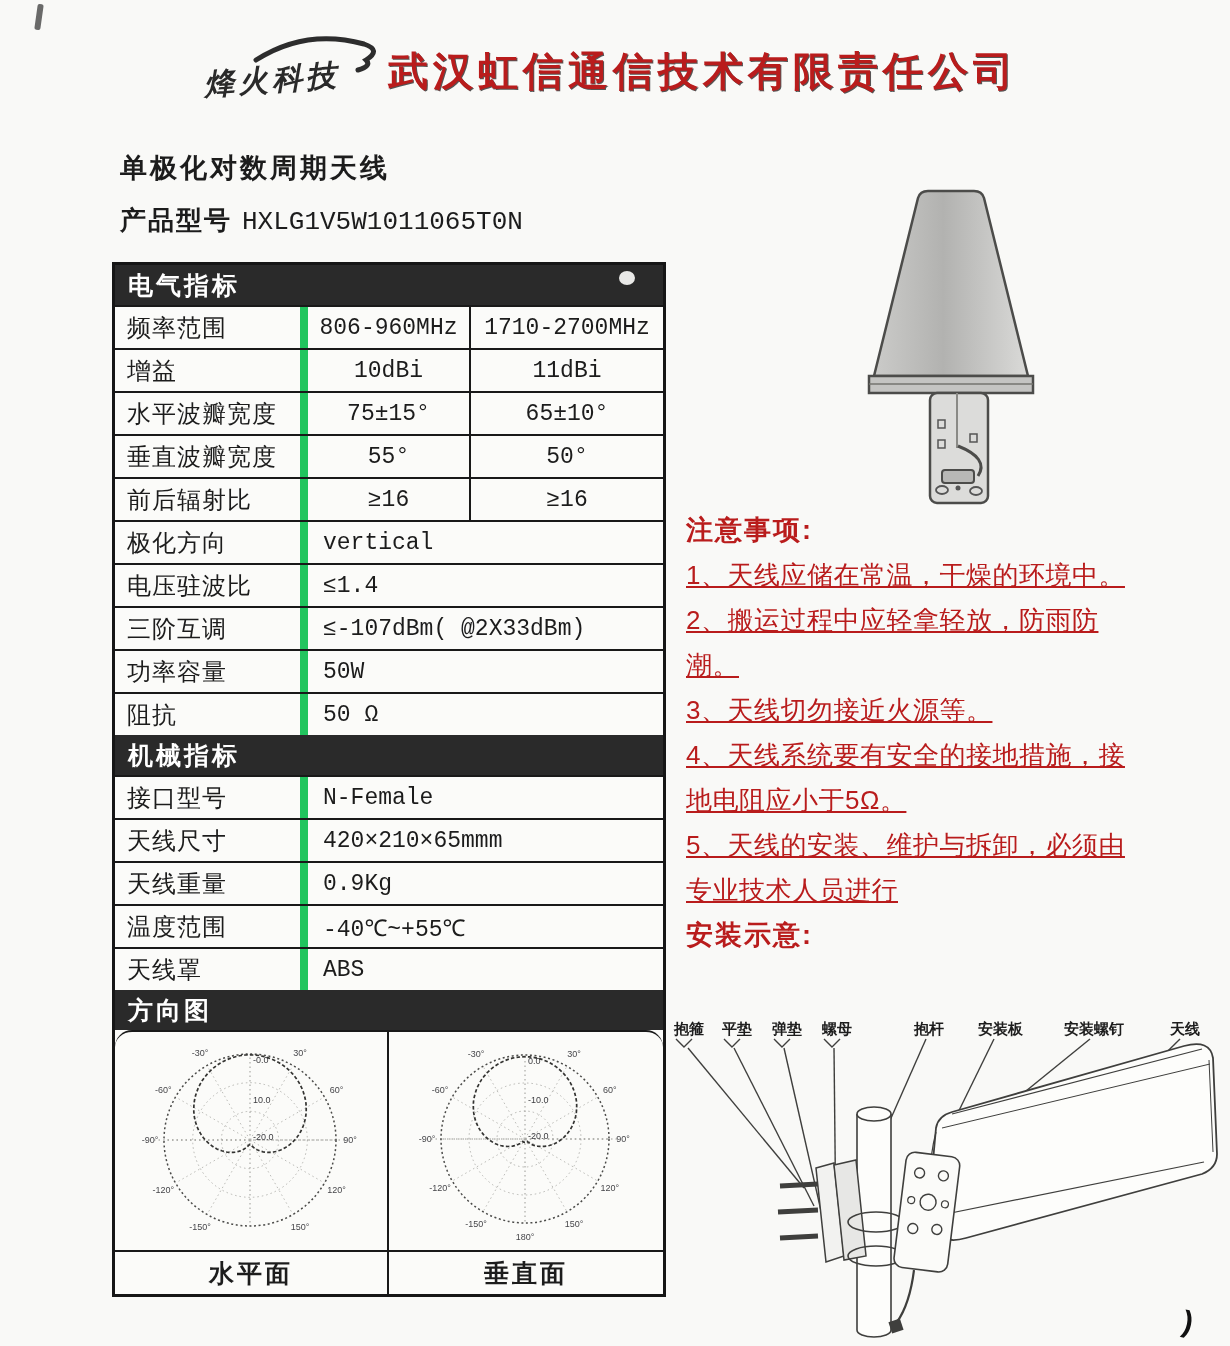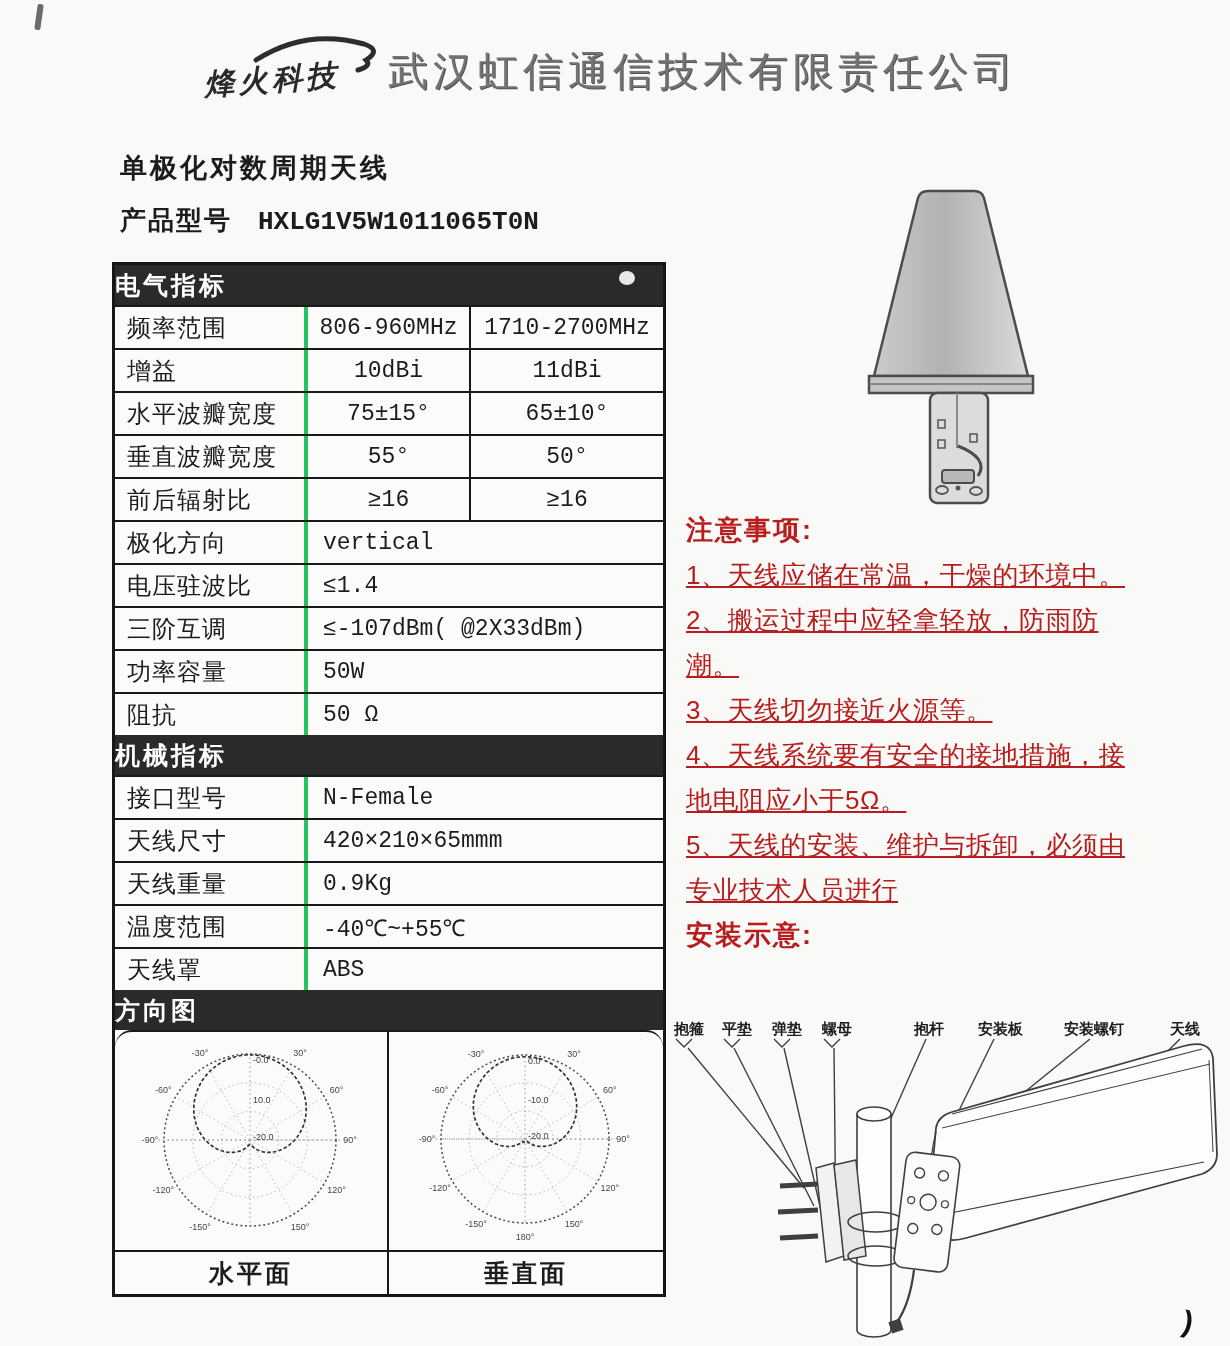--- a/index.html
+++ b/index.html
@@ -4,36 +4,36 @@
 <style>
   html,body{margin:0;padding:0;}
   body{font-family:"Liberation Sans",sans-serif;background:#e8e8e6;}
   .page{position:relative;width:1230px;height:1346px;background:#f9f9f7;overflow:hidden;color:#1c1c1c;}
 
   
   .logo-wrap{position:absolute;left:196px;top:26px;width:190px;height:92px;}
   .logo-text{position:absolute;left:8px;top:34px;font-family:"DejaVu Serif","Liberation Serif",serif;
              font-style:italic;font-weight:bold;font-size:30px;letter-spacing:4px;color:#2a2a2a;
              transform:rotate(-4deg);}
-  .company{position:absolute;left:388px;top:44px;font-size:40px;font-weight:normal;letter-spacing:5px;
-           color:#737373;text-shadow:1px 1px 0 #555;}
+  .company{position:absolute;left:388px;top:44px;font-size:40px;font-weight:bold;letter-spacing:5px;
+           color:#b91c1c;text-shadow:1px 1px 0 #555;}
 
   
   .prod-cat{position:absolute;left:120px;top:150px;font-size:27px;font-weight:bold;letter-spacing:3px;}
   .prod-model-line{position:absolute;left:120px;top:203px;font-size:26px;font-weight:bold;letter-spacing:2px;}
-  .model-code{font-family:"Liberation Mono","DejaVu Sans Mono",monospace;font-size:26px;font-weight:bold;letter-spacing:0;margin-left:26px;}
+  .model-code{font-family:"Liberation Mono","DejaVu Sans Mono",monospace;font-size:26px;font-weight:normal;letter-spacing:0;margin-left:10px;}
 
   
   .spec-table{position:absolute;left:112px;top:262px;width:548px;border:3px solid #161616;background:#fbfbf9;box-sizing:content-box;}
-  .bar{height:40px;background:#2a2a2a;color:#fff;display:flex;align-items:center;
+  .bar{height:40px;background:#2a2a2a;color:#fff;display:flex;align-items:center;padding-left:13px;
        font-size:25px;font-weight:bold;letter-spacing:3px;position:relative;}
   .bar .scan-dot{position:absolute;right:28px;top:6px;width:16px;height:14px;background:#e9e9e7;border-radius:50%;}
   .tr{display:flex;height:41px;border-top:2px solid #191919;}
   .td{display:flex;align-items:center;box-sizing:border-box;}
-  .label{width:193px;padding-left:12px;border-right:4px solid #22c55e;font-size:24px;letter-spacing:1px;}
+  .label{width:193px;padding-left:12px;border-right:8px solid #22c55e;font-size:24px;letter-spacing:1px;}
   .v1{width:163px;justify-content:center;border-right:2px solid #191919;}
   .v2{flex:1;justify-content:center;}
   .vspan{flex:1;padding-left:15px;}
   .val{font-family:"Liberation Mono","DejaVu Sans Mono",monospace;font-size:23px;}
   .plots{display:flex;height:218px;border-top:2px solid #191919;border-radius:17px;}
   .plotcell{width:50%;display:flex;align-items:center;justify-content:center;box-sizing:border-box;}
   .plotcell.first{border-right:2px solid #191919;}
   .caps{display:flex;height:42px;border-top:2px solid #191919;}
   .capcell{width:50%;display:flex;align-items:center;justify-content:center;font-size:25px;font-weight:bold;
            letter-spacing:3px;box-sizing:border-box;}

